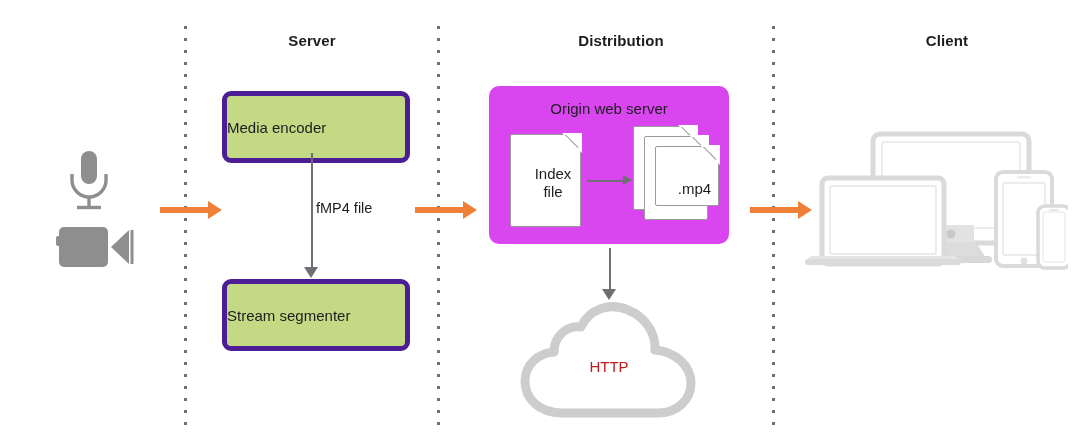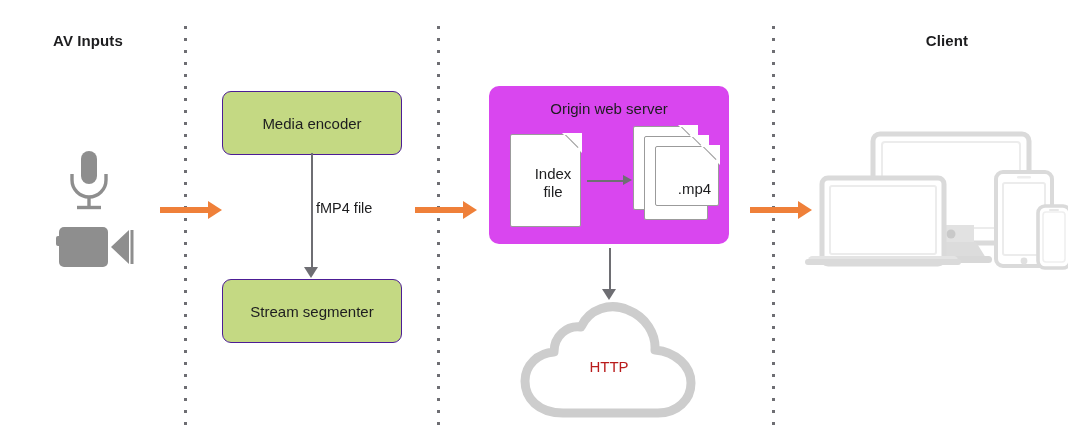--- a/index.html
+++ b/index.html
@@ -49,25 +49,24 @@
     top: 0; right: 0;
     width: 0; height: 0;
     border-top: 9px solid transparent;
     border-bottom: 9px solid transparent;
     border-left: 14px solid #ef8039;
   }
   
   .green-box {
     position: absolute;
     background: #c4d983;
-    border: 1px solid #4c1d95;
+    border: 5px solid #4c1d95;
     border-radius: 9px;
     display: flex;
     align-items: center;
-    justify-content: center;
     color: #1d1d1f;
     font-size: 15px;
     text-align: center;
   }
   
   .grey-arrow { position: absolute; width: 15px; }
   .grey-arrow .shaft {
     position: absolute;
     left: 7px; top: 0;
     width: 1.5px;
@@ -178,21 +177,22 @@
     opacity: .93;
     white-space: nowrap;
     user-select: none;
   }
 </style>
 </head>
 <body>
 
 <div id="canvas">
 
-  <div class="col-title" style="left:8px; top:32px; width:160px;">AV Inputs</div>
+  <div class="col-title" style="left:232px; top:32px; width:160px;">Server</div>
+  <div class="col-title" style="left:528px; top:32px; width:186px;">Distribution</div>
   <div class="col-title" style="left:864px; top:32px; width:166px;">Client</div>
 
   <div class="divider" style="left:184px; top:26px; height:400px;"></div>
   <div class="divider" style="left:437px; top:26px; height:400px;"></div>
   <div class="divider" style="left:772px; top:26px; height:400px;"></div>
 
   <div style="position:absolute; left:64px; top:150px; width:50px; height:62px;">
     <svg viewBox="0 0 50 62" width="50" height="62" aria-hidden="true">
       <rect x="17" y="1" width="16" height="33" rx="8" fill="#8e8e8e"></rect>
       <path d="M8 24 v6 a17 17 0 0 0 34 0 v-6" fill="none" stroke="#8e8e8e" stroke-width="3.4"></path>

